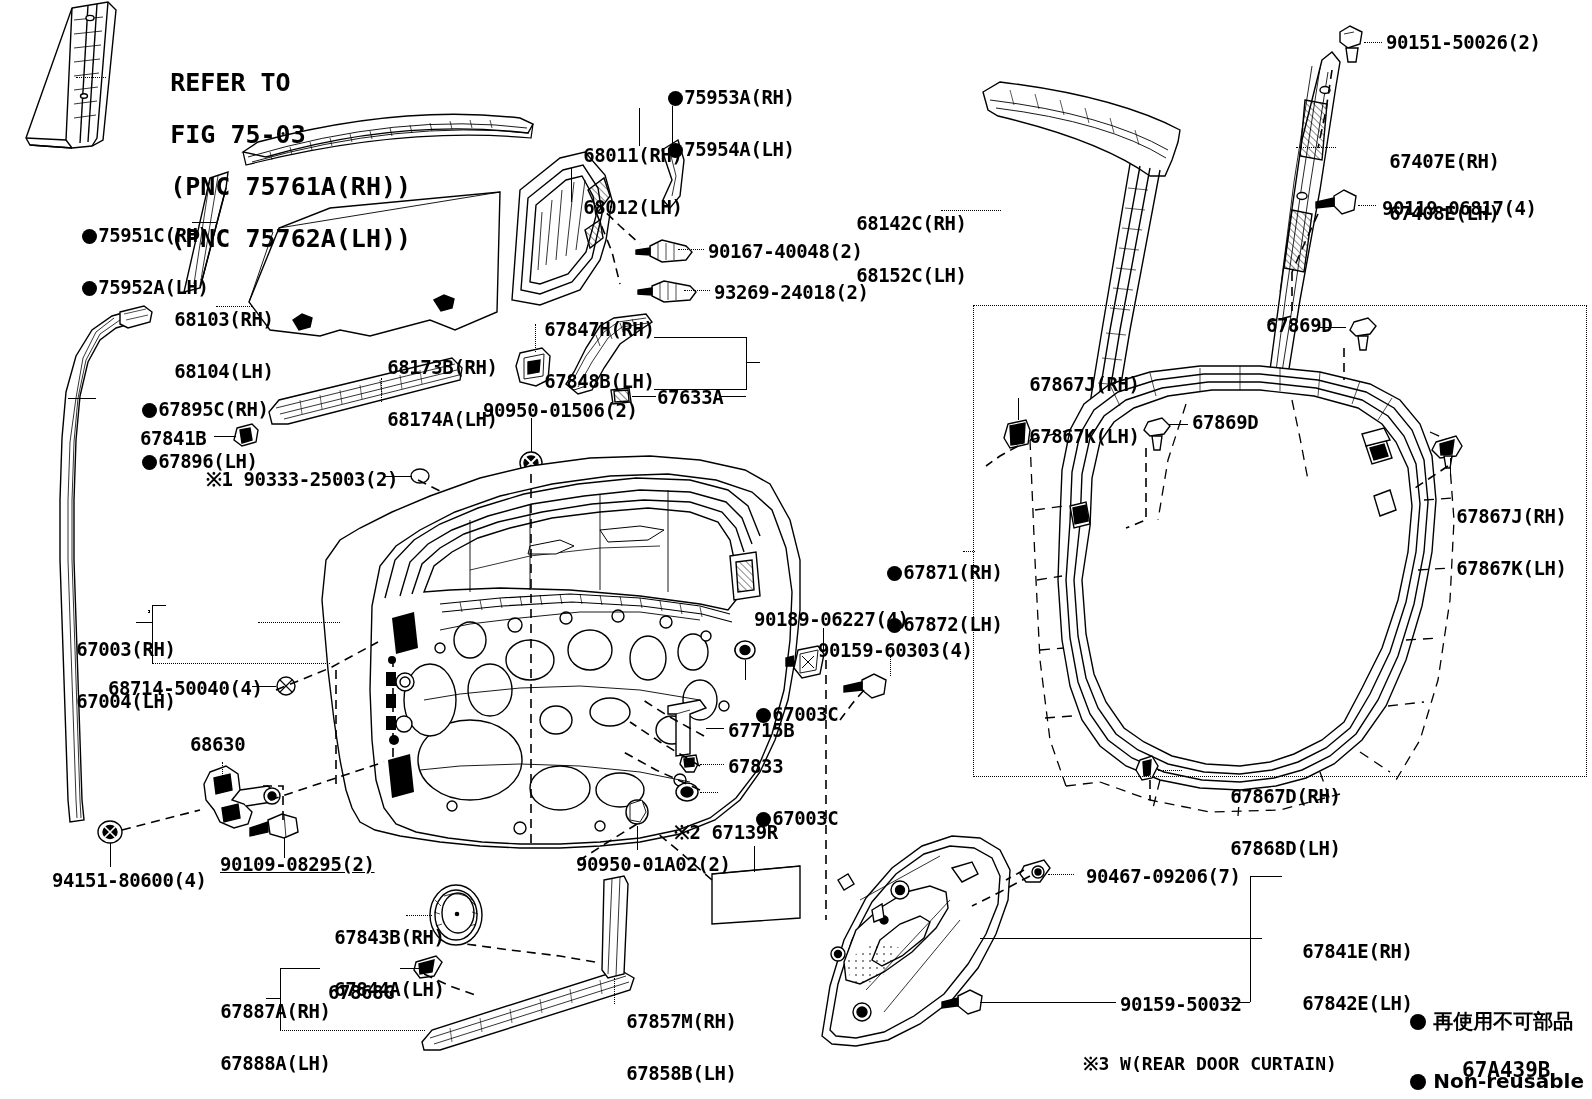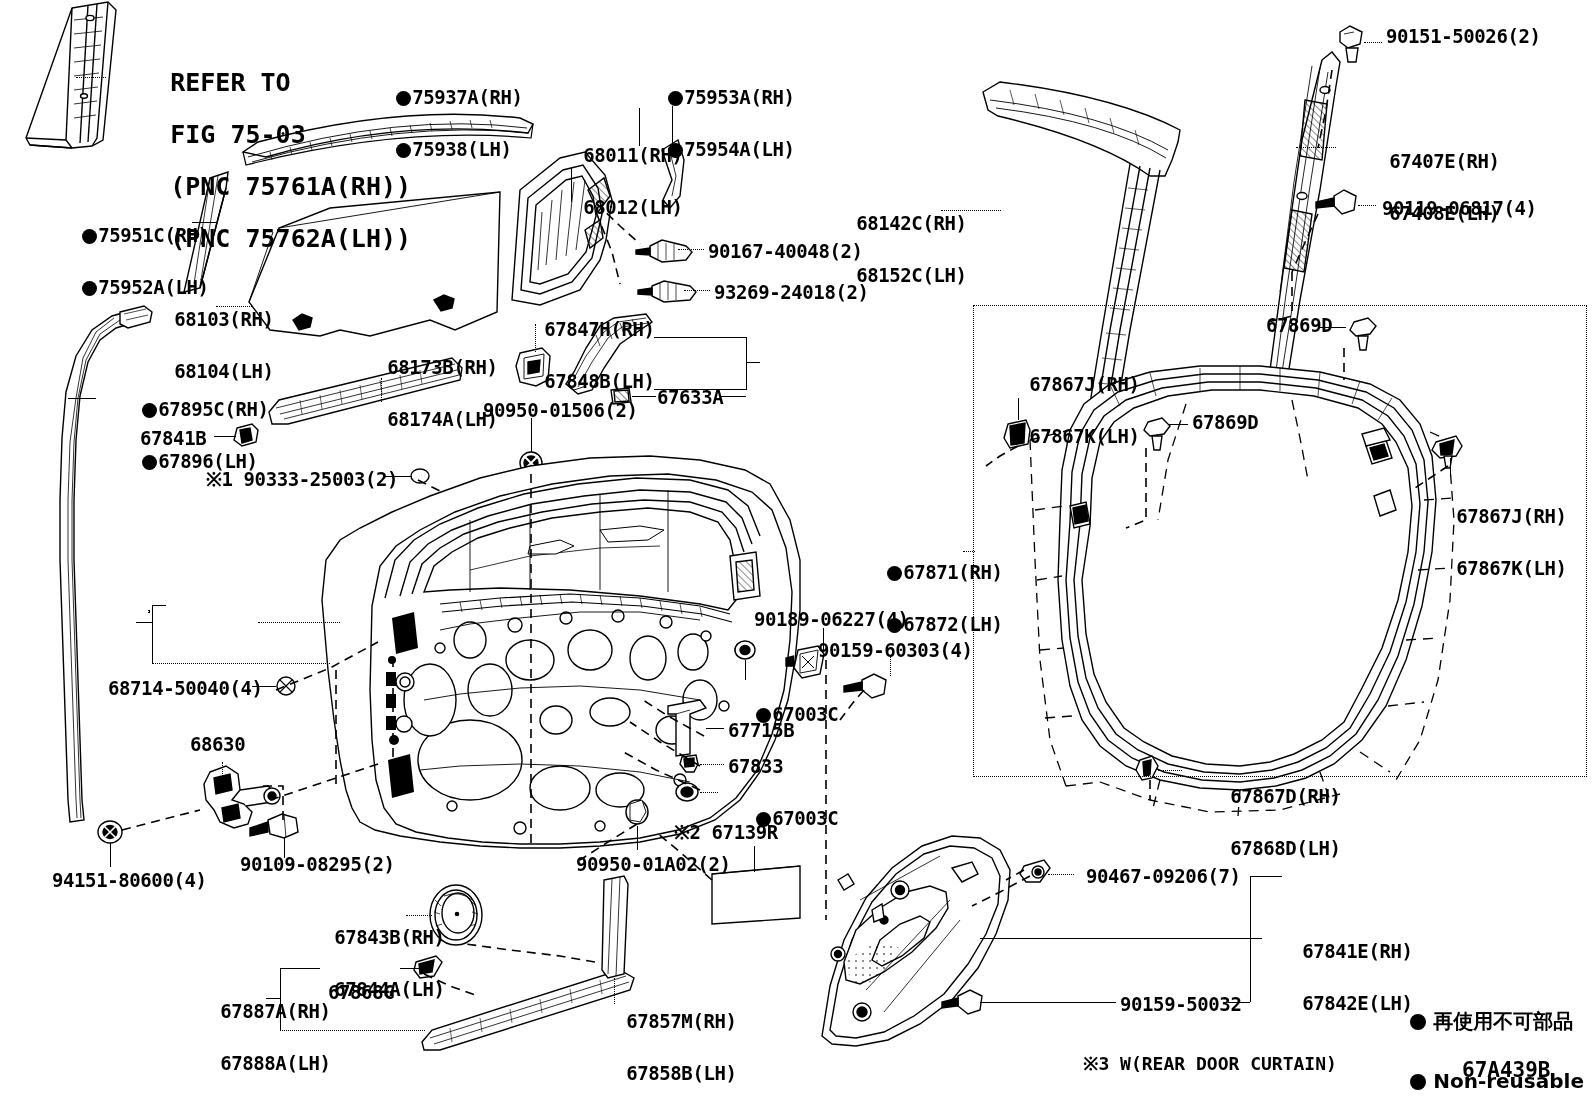--- a/index.html
+++ b/index.html
@@ -679,24 +679,20 @@
     </g>
   </svg>
 
   <div class="ref" style="left:110px;top:44px;">
     <span>REFER TO</span><br>
     <span>FIG 75-03</span><br>
     <span>(PNC 75761A(RH))</span><br>
     <span>(PNC 75762A(LH))</span>
   </div>
 
-  <div class="lbl two" style="left:352px;top:58px;">
-    <span class="dot"></span><span>75937A(RH)</span><br>
-    <span class="dot"></span><span>75938(LH)</span>
-  </div>
 
   <div class="lbl two" style="left:624px;top:58px;">
     <span class="dot"></span><span>75953A(RH)</span><br>
     <span class="dot"></span><span>75954A(LH)</span>
   </div>
 
   <div class="lbl two" style="left:539px;top:116px;">
     <span>68011(RH)</span><br>
     <span>68012(LH)</span>
   </div>
@@ -740,28 +736,32 @@
     <span class="dot"></span><span>67896(LH)</span>
   </div>
 
   <div class="lbl" style="left:140px;top:426px;">67841B</div>
 
   <div class="lbl" style="left:483px;top:398px;">90950-01506(2)</div>
 
   <div class="lbl" style="left:206px;top:467px;">※1 90333-25003(2)</div>
 
 
+  <div class="lbl two" style="left:32px;top:610px;">
+    <span>67003(RH)</span><br>
+    <span>67004(LH)</span>
+  </div>
 
   <div class="lbl" style="left:108px;top:676px;">68714-50040(4)</div>
 
   <div class="lbl" style="left:190px;top:732px;">68630</div>
 
   <div class="lbl" style="left:52px;top:868px;">94151-80600(4)</div>
 
-  <div class="lbl" style="left:240px;top:852px;">90109-08295(2)</div>
+  <div class="lbl" style="left:220px;top:852px;text-decoration:underline;">90109-08295(2)</div>
 
   <div class="lbl" style="left:712px;top:678px;">
     <span class="dot"></span><span>67003C</span>
   </div>
 
   <div class="lbl" style="left:728px;top:718px;">67715B</div>
 
   <div class="lbl" style="left:728px;top:754px;">67833</div>
 
   <div class="lbl" style="left:712px;top:782px;">
@@ -774,21 +774,21 @@
 
   <div class="lbl two" style="left:843px;top:533px;">
     <span class="dot"></span><span>67871(RH)</span><br>
     <span class="dot"></span><span>67872(LH)</span>
   </div>
 
   <div class="lbl" style="left:754px;top:607px;">90189-06227(4)</div>
 
   <div class="lbl" style="left:818px;top:638px;">90159-60303(4)</div>
 
-  <div class="lbl" style="left:1386px;top:24px;text-align:center;">90151-50026(2)</div>
+  <div class="lbl" style="left:1386px;top:30px;text-align:center;">90151-50026(2)</div>
 
   <div class="lbl two" style="left:1345px;top:122px;">
     <span>67407E(RH)</span><br>
     <span>67408E(LH)</span>
   </div>
 
   <div class="lbl" style="left:1382px;top:196px;">90119-06817(4)</div>
 
   <div class="lbl" style="left:1266px;top:313px;">67869D</div>
 

